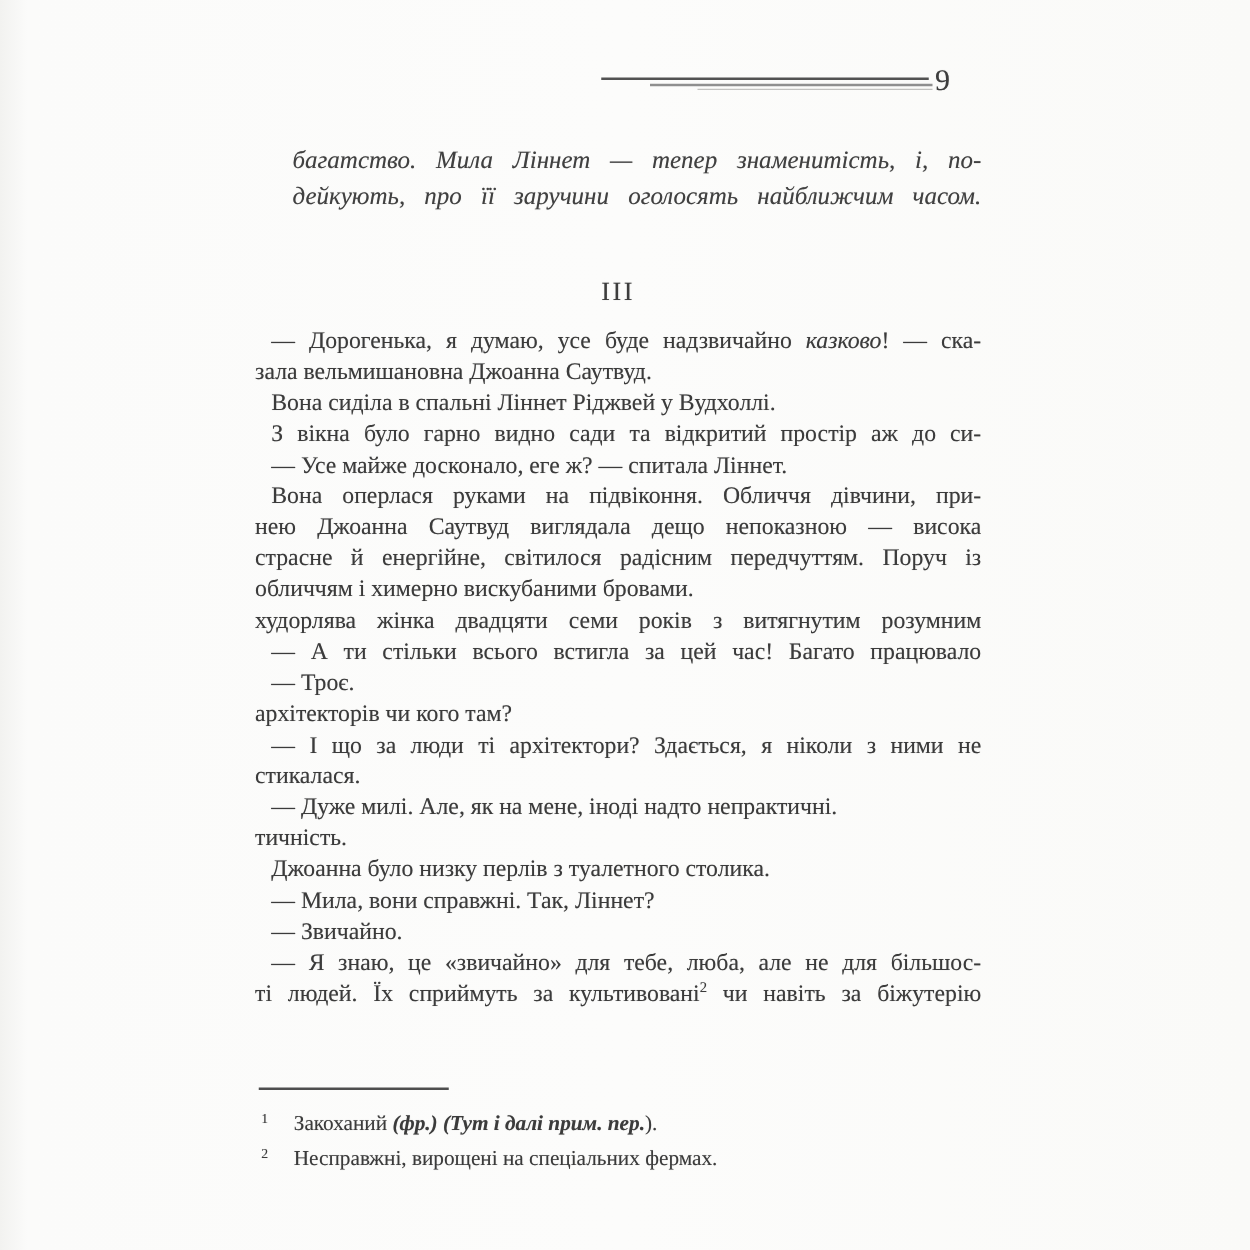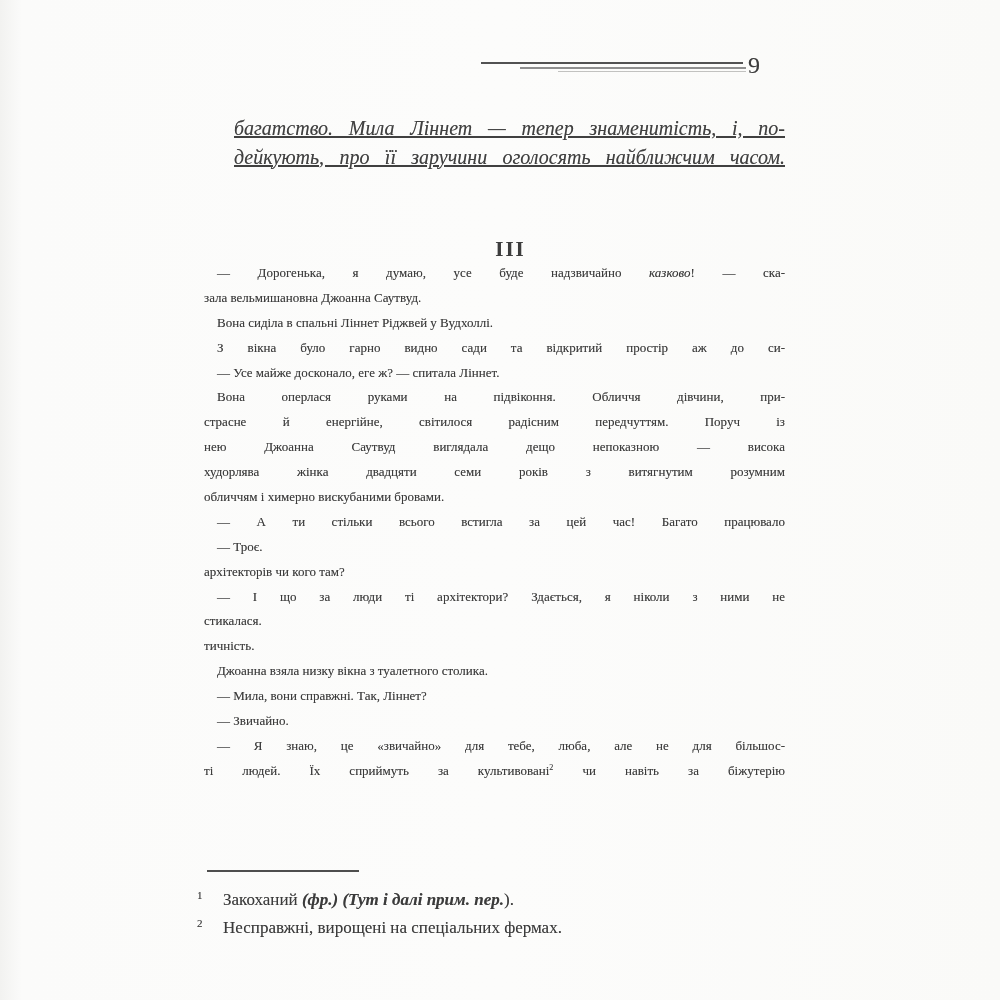--- a/index.html
+++ b/index.html
@@ -30,46 +30,46 @@
   
   .quote {
     position: absolute; left: 234px; top: 114px; width: 551px;
     font-style: italic; font-size: 20px; line-height: 28.5px;
     color: #404040;
   }
 
   
   .heading {
     position: absolute; left: 204px; top: 221px; width: 581px;
-    margin: 16px; text-align: center;
-    font-size: 21px; font-weight: bold; letter-spacing: 2px;
+    margin: 0; text-align: center;
+    font-size: 21px; font-weight: normal; letter-spacing: 2px;
     color: #3d3d3d;
   }
 
   
   .bodytext {
     position: absolute; left: 204px; top: 261px; width: 581px;
-    font-size: 13px;
+    font-size: 19px;
   }
   .bodytext .tline { height: 24.9px; line-height: 24.9px; }
-  .quote .tline { height: 28.5px; line-height: 28.5px; text-decoration: underline; }
+  .quote .tline { height: 28.5px; line-height: 28.5px; }
   .tline { white-space: nowrap; overflow: visible; }
   .tline.just { white-space: normal; text-align: justify; text-align-last: justify; overflow: hidden; }
   .tline.ind { padding-left: 13px; }
   .s-i { font-style: italic; }
   .s-bi { font-style: italic; font-weight: bold; }
   .s-sup { font-size: 0.62em; vertical-align: super; line-height: 0; }
 
   
   .fn-rule {
     position: absolute; left: 207px; top: 870px; width: 152px; height: 2px;
     background: #4e4e4e;
   }
   .footnotes {
-    position: absolute; left: 194px; top: 881px; width: 581px;
+    position: absolute; left: 206px; top: 881px; width: 581px;
     font-size: 17px;
   }
   .fn { height: 28px; line-height: 28px; white-space: nowrap; }
   .fn-marker {
     display: inline-block; width: 29px; padding-left: 3px; box-sizing: border-box;
     font-size: 11px; vertical-align: 6px;
   }
 </style>
 </head>
 <body>
@@ -88,31 +88,32 @@
 
   <h2 class="heading soft">III</h2>
 
   <section class="bodytext soft" id="bodytext">
       <div class="tline just ind"><span>— Дорогенька, я думаю, усе буде надзвичайно </span><span class="s-i">казково</span><span>! — ска-</span></div>
       <div class="tline"><span>зала вельмишановна Джоанна Саутвуд.</span></div>
       <div class="tline ind"><span>Вона сиділа в спальні Ліннет Ріджвей у Вудхоллі.</span></div>
       <div class="tline just ind"><span>З вікна було гарно видно сади та відкритий простір аж до си-</span></div>
       <div class="tline ind"><span>— Усе майже досконало, еге ж? — спитала Ліннет.</span></div>
       <div class="tline just ind"><span>Вона оперлася руками на підвіконня. Обличчя дівчини, при-</span></div>
+      <div class="tline just"><span>нею Джоанна Саутвуд виглядала дещо непоказною — висока</span></div>
       <div class="tline just"><span>страсне й енергійне, світилося радісним передчуттям. Поруч із</span></div>
-      <div class="tline just"><span>нею Джоанна Саутвуд виглядала дещо непоказною — висока</span></div>
+      <div class="tline"><span>обличчям і химерно вискубаними бровами.</span></div>
       <div class="tline just"><span>худорлява жінка двадцяти семи років з витягнутим розумним</span></div>
-      <div class="tline"><span>обличчям і химерно вискубаними бровами.</span></div>
       <div class="tline just ind"><span>— А ти стільки всього встигла за цей час! Багато працювало</span></div>
       <div class="tline ind"><span>— Троє.</span></div>
       <div class="tline"><span>архітекторів чи кого там?</span></div>
       <div class="tline just ind"><span>— І що за люди ті архітектори? Здається, я ніколи з ними не</span></div>
       <div class="tline"><span>стикалася.</span></div>
+      <div class="tline ind"><span>— Дуже милі. Але, як на мене, іноді надто непрактичні.</span></div>
       <div class="tline"><span>тичність.</span></div>
-      <div class="tline ind"><span>Джоанна взяла низку вікна з туалетного столика.</span></div>
+      <div class="tline ind"><span>Джоанна було низку перлів з туалетного столика.</span></div>
       <div class="tline ind"><span>— Мила, вони справжні. Так, Ліннет?</span></div>
       <div class="tline ind"><span>— Звичайно.</span></div>
       <div class="tline just ind"><span>— Я знаю, це «звичайно» для тебе, люба, але не для більшос-</span></div>
       <div class="tline just"><span>ті людей. Їх сприймуть за культивовані</span><span class="s-sup">2</span><span> чи навіть за біжутерію</span></div>
     </section>
 
   <div class="fn-rule"></div>
   <footer class="footnotes soft" id="fnlist">
       <div class="fn"><span class="fn-marker">1</span><span>Закоханий </span><span class="s-bi">(фр.)</span><span> </span><span class="s-bi">(Тут і далі прим. пер.</span><span>).</span></div>
       <div class="fn"><span class="fn-marker">2</span><span>Несправжні, вирощені на спеціальних фермах.</span></div>

